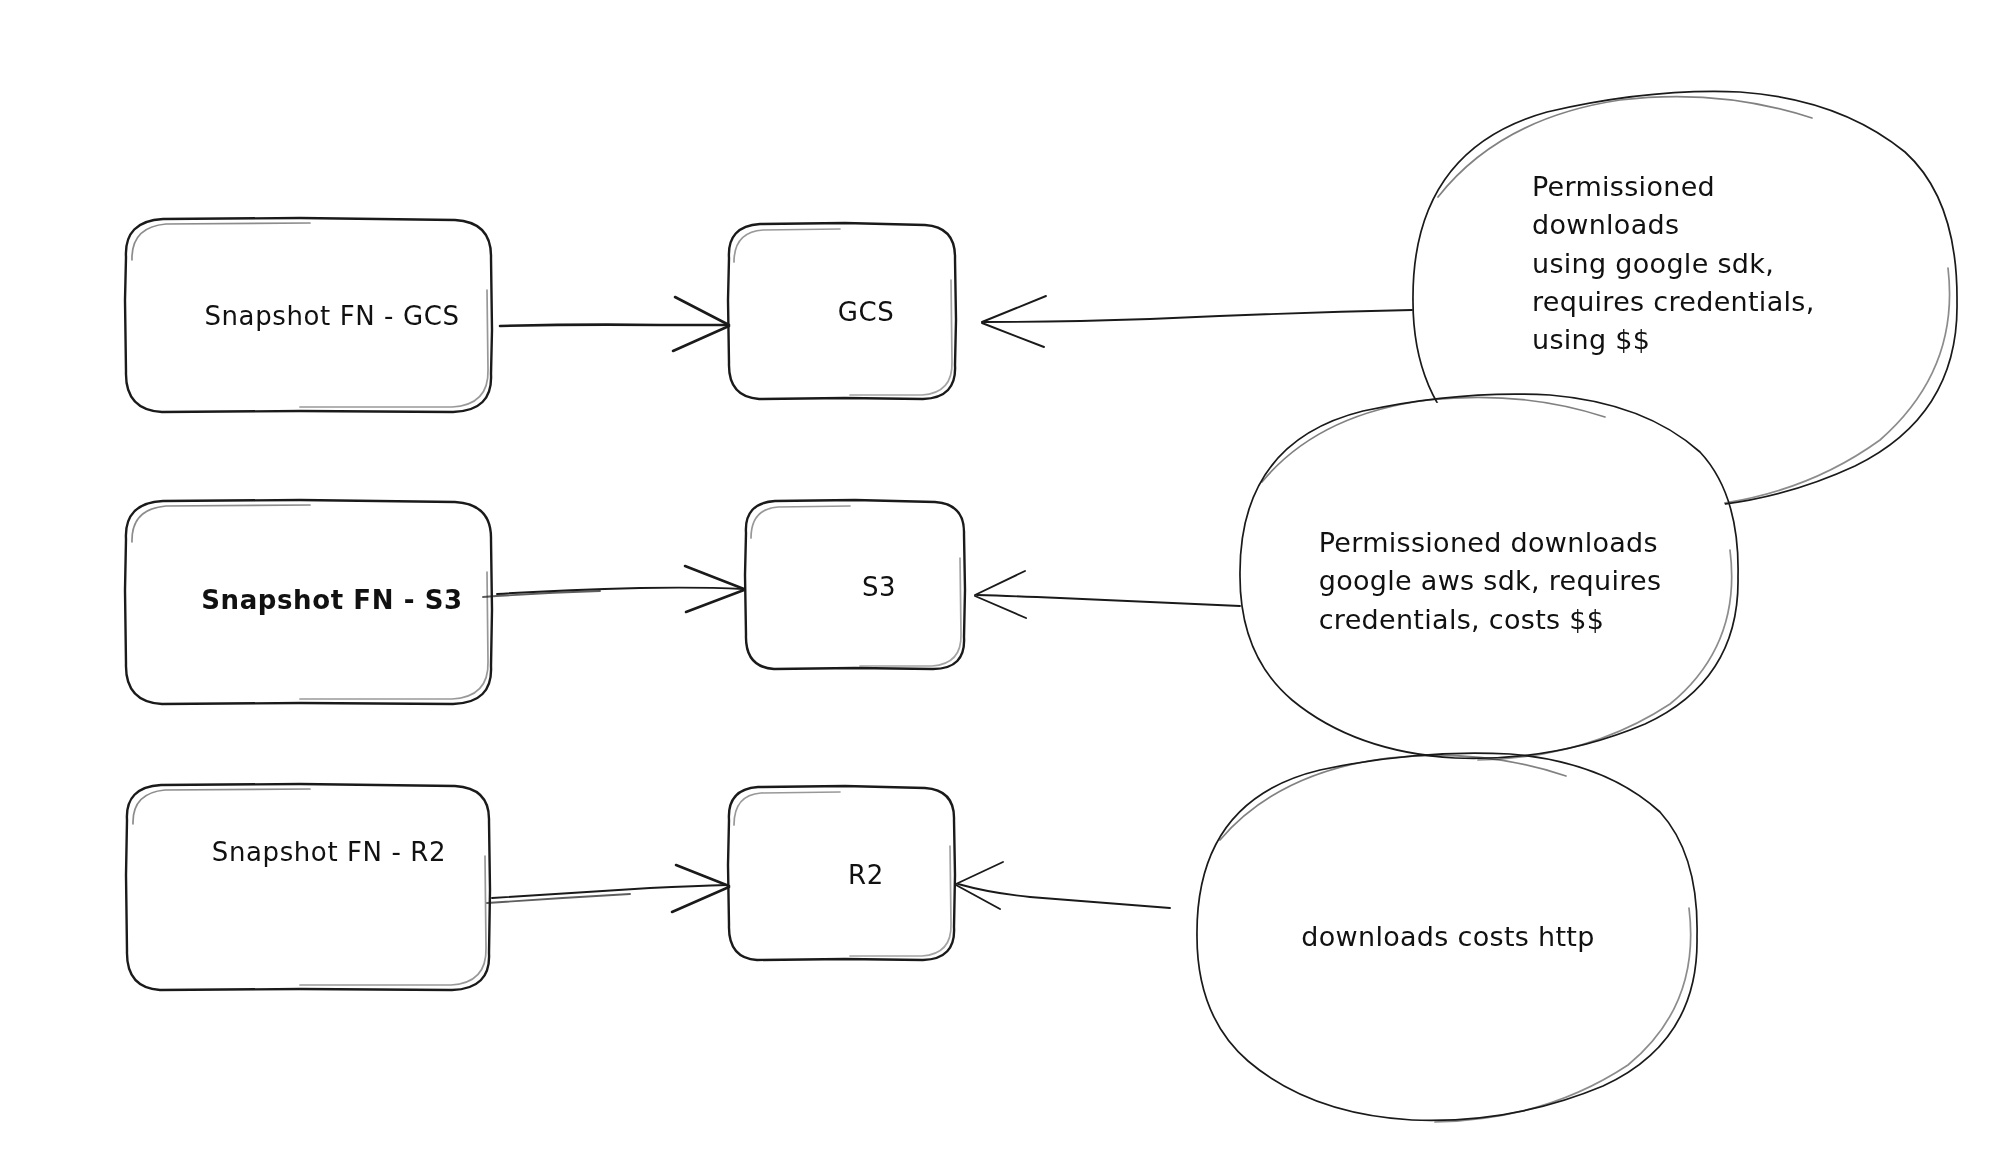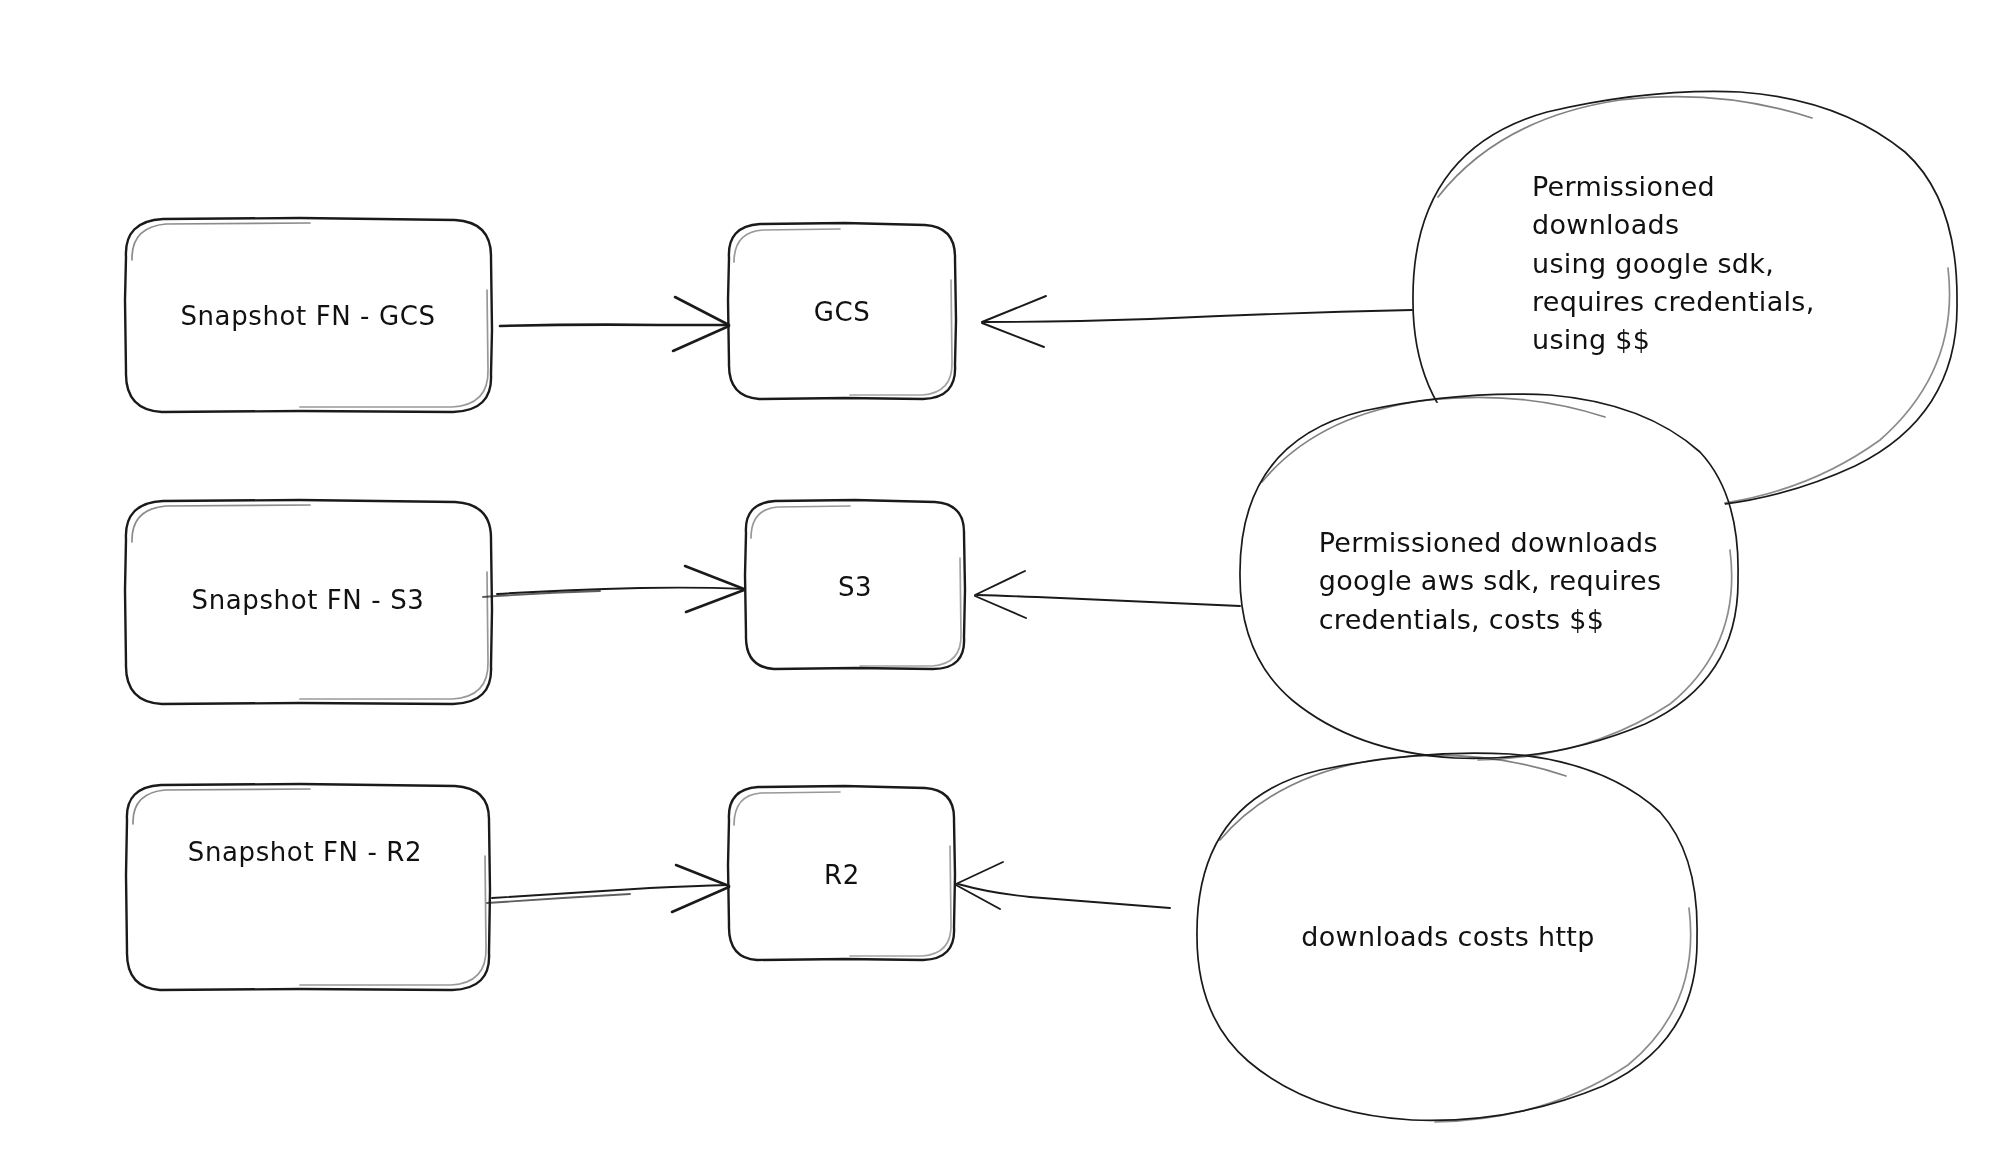--- a/index.html
+++ b/index.html
@@ -54,20 +54,21 @@
   .node-label {
     position: absolute;
     text-align: center;
     color: #111111;
     font-family: "DejaVu Sans", sans-serif;
     font-size: 26px;
     letter-spacing: 0.6px;
     white-space: nowrap;
     transform: translate(-50%, -50%);
     pointer-events: none;
+    margin-left: 24px;
   }
   .note-label {
     position: absolute;
     color: #111111;
     font-family: "DejaVu Sans", sans-serif;
     font-size: 27px;
     line-height: 1.42;
     letter-spacing: 0.3px;
     transform: translate(-50%, -50%);
     pointer-events: none;
@@ -181,21 +182,21 @@
       <path class="arrow-line-thin" d="M1003,862 L956,884"></path>
       <path class="arrow-line-thin" d="M1000,909 L956,885"></path>
     </g>
 
   </svg>
 
   <div class="node-label" style="left:308px; top:316px;">Snapshot FN - GCS</div>
 
   <div class="node-label" style="left:842px; top:312px;">GCS</div>
 
-  <div class="node-label" style="left:308px; top:600px;">Snapshot FN - S3</div>
+  <div class="node-label" style="left:308px; top:600px;font-weight:bold;">Snapshot FN - S3</div>
 
   <div class="node-label" style="left:855px; top:587px;">S3</div>
 
   <div class="node-label" style="left:305px; top:852px;">Snapshot FN - R2</div>
 
   <div class="node-label" style="left:842px; top:875px;">R2</div>
 
   <div class="note-label" style="left:1688px; top:264px;">
     <span>Permissioned downloads</span>
     <span>using google sdk,</span>

